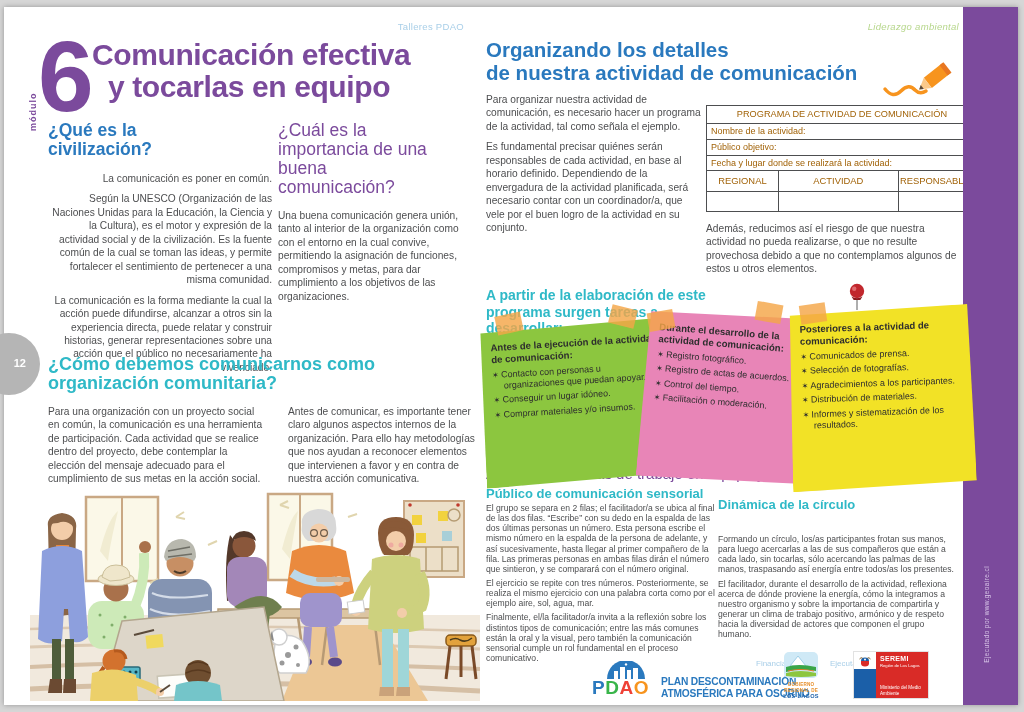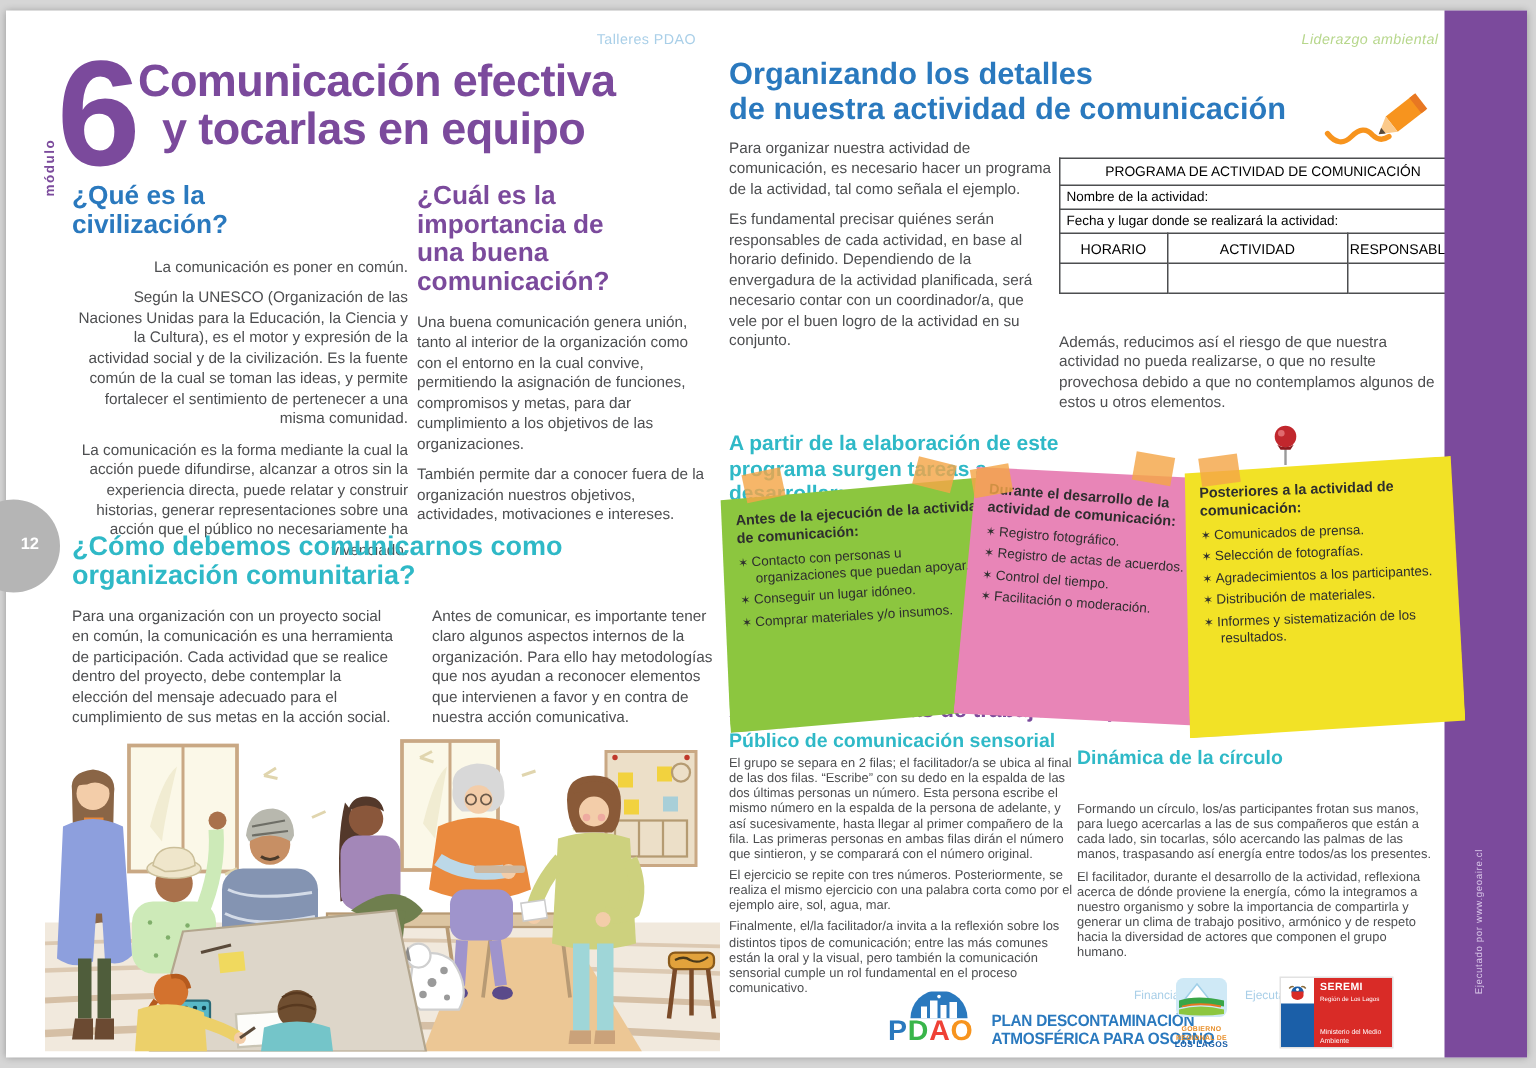--- a/index.html
+++ b/index.html
@@ -13,21 +13,21 @@
   .page{
     position:absolute;left:4px;top:7px;width:1014px;height:698px;
     background:#ffffff;box-shadow:0 0 5px rgba(0,0,0,.3);
   }
   
   .body-text{font-size:10.2px;line-height:1.32;color:#4d4e50;}
   .body-text p{margin:0 0 7px 0;}
   .small-text{font-size:8.6px;line-height:1.18;color:#4d4e50;}
   .small-text p{margin:0 0 4px 0;}
   .h-blue{color:#2a79be;font-weight:bold;}
-  .h-purple{color:#7b4a9c;font-weight:bold;}
+  .h-purple{color:#7b4a9c;font-weight:normal;}
   .h-teal{color:#2fb9c7;font-weight:bold;}
   
   .corner-label{font-size:9.5px;letter-spacing:.3px;}
   .label-blue{color:#a9cfe8;}
   .label-green{color:#b7d78c;font-style:italic;}
   
   .module-word{
     writing-mode:vertical-rl;transform:rotate(180deg);
     font-size:9px;font-weight:bold;color:#7b4a9c;letter-spacing:1px;
   }
@@ -35,21 +35,21 @@
   .main-title{font-size:30px;font-weight:bold;color:#7b4a9c;line-height:1.04;letter-spacing:-.4px;}
   
   .page-tab{
     position:absolute;left:-26px;top:326px;width:62px;height:62px;border-radius:50%;
     background:#b5b5b5;
   }
   .page-tab span{
     position:absolute;right:14px;top:24px;color:#ffffff;font-size:11px;font-weight:bold;
   }
   
-  .program-table{border-collapse:collapse;width:272px;color:#000000;border-radius:13px;}
+  .program-table{border-collapse:collapse;width:272px;color:#a16207;border-radius:13px;}
   .program-table td{border:1.6px solid #4d4e50;padding:2px 4px;font-size:9px;line-height:1.2;}
   .pt-title td{text-align:center;font-size:9.2px;padding:3px 2px;}
   .pt-cols td{text-align:center;font-size:9.4px;padding:4px 1px;}
   .pt-empty td{height:15px;}
   
   .note{
     position:absolute;padding:14px 10px 10px 12px;color:#2e2e2e;
     clip-path:polygon(1.5% 3%,98% 0%,100% 97%,0% 100%);
     box-shadow:2px 3px 4px rgba(0,0,0,.15);
   }
@@ -112,21 +112,20 @@
   <div class="abs h-blue" style="left:44px;top:114px;width:170px;font-size:17.5px;line-height:1.08;">¿Qué es la civilización?</div>
   <div class="abs body-text" style="left:44px;top:165px;width:224px;text-align:right;">
     <p>La comunicación es poner en común.</p>
     <p>Según la UNESCO (Organización de las Naciones Unidas para la Educación, la Ciencia y la Cultura), es el motor y expresión de la actividad social y de la civilización. Es la fuente común de la cual se toman las ideas, y permite fortalecer el sentimiento de pertenecer a una misma comunidad.</p>
     <p>La comunicación es la forma mediante la cual la acción puede difundirse, alcanzar a otros sin la experiencia directa, puede relatar y construir historias, generar representaciones sobre una acción que el público no necesariamente ha vivenciado.</p>
   </div>
 
   <div class="abs h-purple" style="left:274px;top:114px;width:160px;font-size:17.5px;line-height:1.08;">¿Cuál es la importancia de una buena comunicación?</div>
   <div class="abs body-text" style="left:274px;top:202px;width:198px;">
     <p>Una buena comunicación genera unión, tanto al interior de la organización como con el entorno en la cual convive, permitiendo la asignación de funciones, compromisos y metas, para dar cumplimiento a los objetivos de las organizaciones.</p>
-    <p>También permite dar a conocer fuera de la organización nuestros objetivos, actividades, motivaciones e intereses.</p>
   </div>
 
   <div class="abs h-teal" style="left:44px;top:348px;width:400px;font-size:18px;line-height:1.08;">¿Cómo debemos comunicarnos como organización comunitaria?</div>
   <div class="abs body-text" style="left:44px;top:398px;width:216px;">
     <p>Para una organización con un proyecto social en común, la comunicación es una herramienta de participación. Cada actividad que se realice dentro del proyecto, debe contemplar la elección del mensaje adecuado para el cumplimiento de sus metas en la acción social.</p>
   </div>
   <div class="abs body-text" style="left:284px;top:398px;width:188px;">
     <p>Antes de comunicar, es importante tener claro algunos aspectos internos de la organización. Para ello hay metodologías que nos ayudan a reconocer elementos que intervienen a favor y en contra de nuestra acción comunicativa.</p>
   </div>
 
@@ -318,24 +317,27 @@
 
   <table class="program-table abs" style="left:702px;top:98px;">
     <tbody>
         <tr class="pt-title">
           <td colspan="3">PROGRAMA DE ACTIVIDAD DE COMUNICACIÓN</td>
         </tr>
     <tr>
           <td colspan="3">Nombre de la actividad:</td>
         </tr>
     <tr>
+          <td colspan="3">Público objetivo:</td>
+        </tr>
+    <tr>
           <td colspan="3">Fecha y lugar donde se realizará la actividad:</td>
         </tr>
     <tr class="pt-cols">
-      <td style="width:27%;">HORARIO</td>
+      <td style="width:27%;">REGIONAL</td>
       <td style="width:46%;">ACTIVIDAD</td>
       <td style="width:27%;">RESPONSABLES</td>
     </tr>
     <tr class="pt-empty">
           <td></td>
           <td></td>
           <td></td>
         </tr>
   </tbody>
     </table>

